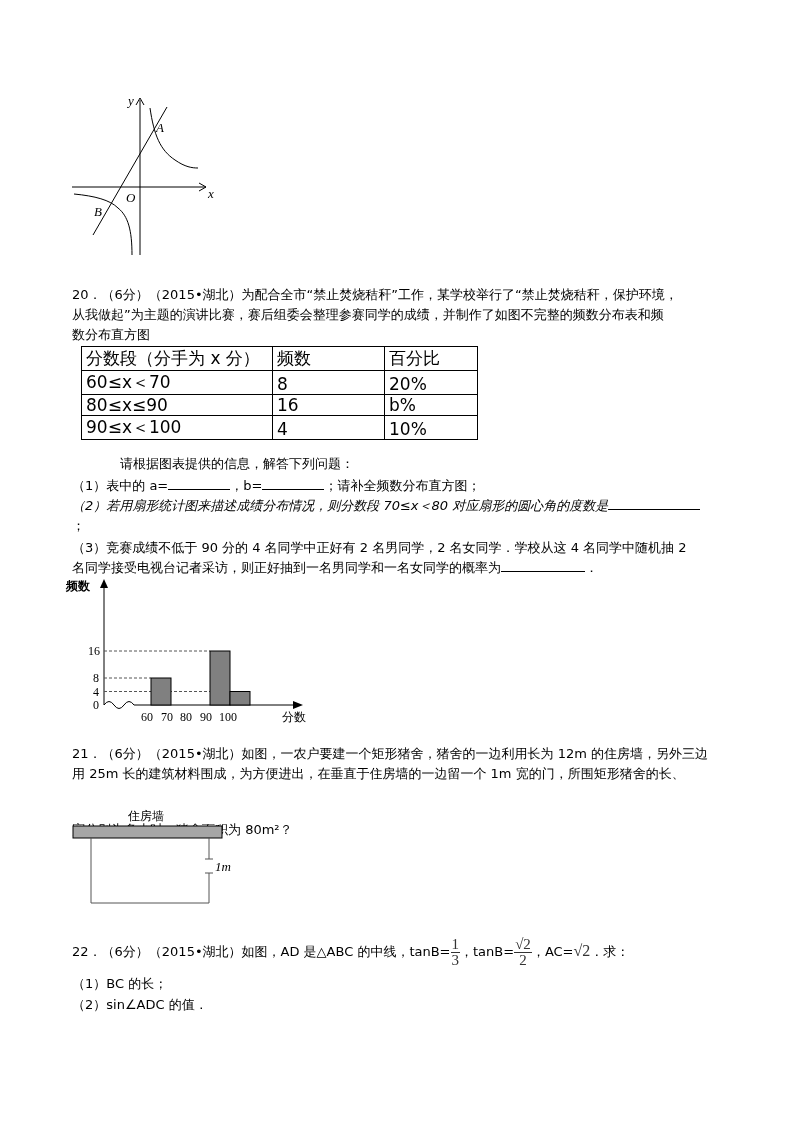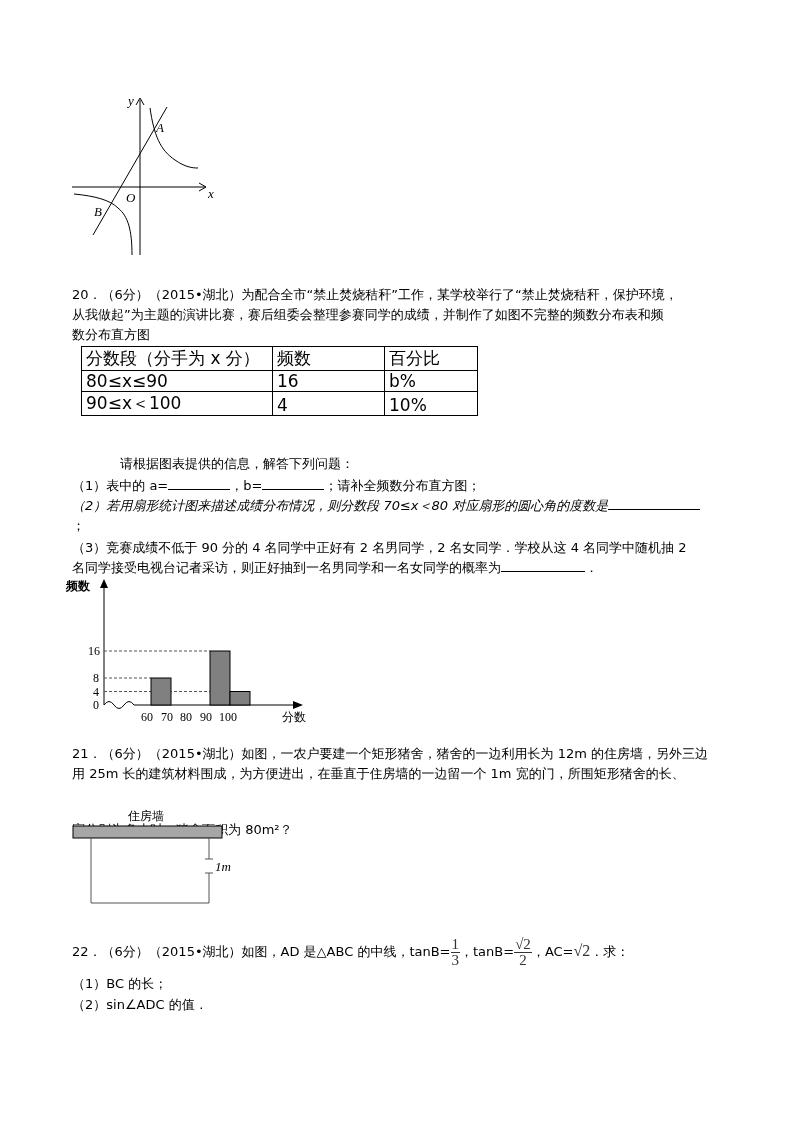--- a/index.html
+++ b/index.html
@@ -39,20 +39,25 @@
 <div class="line" style="top:285px;text-align:center;">20．（6分）（2015•湖北）为配合全市“禁止焚烧秸秆”工作，某学校举行了“禁止焚烧秸秆，保护环境，</div>
 <div class="line" style="top:305px;">从我做起”为主题的演讲比赛，赛后组委会整理参赛同学的成绩，并制作了如图不完整的频数分布表和频</div>
 <div class="line" style="top:325px;">数分布直方图</div>
 
 <table class="freq">
   <tbody>
       <tr>
     <td class="c1">分数段（分手为 x 分）</td>
     <td class="c2">频数</td>
     <td class="c3">百分比</td>
+  </tr>
+  <tr>
+    <td>60≤x＜70</td>
+    <td>8</td>
+    <td>20%</td>
   </tr>
   <tr>
     <td>80≤x≤90</td>
     <td>16</td>
     <td>b%</td>
   </tr>
   <tr>
     <td>90≤x＜100</td>
     <td>4</td>
     <td>10%</td>

